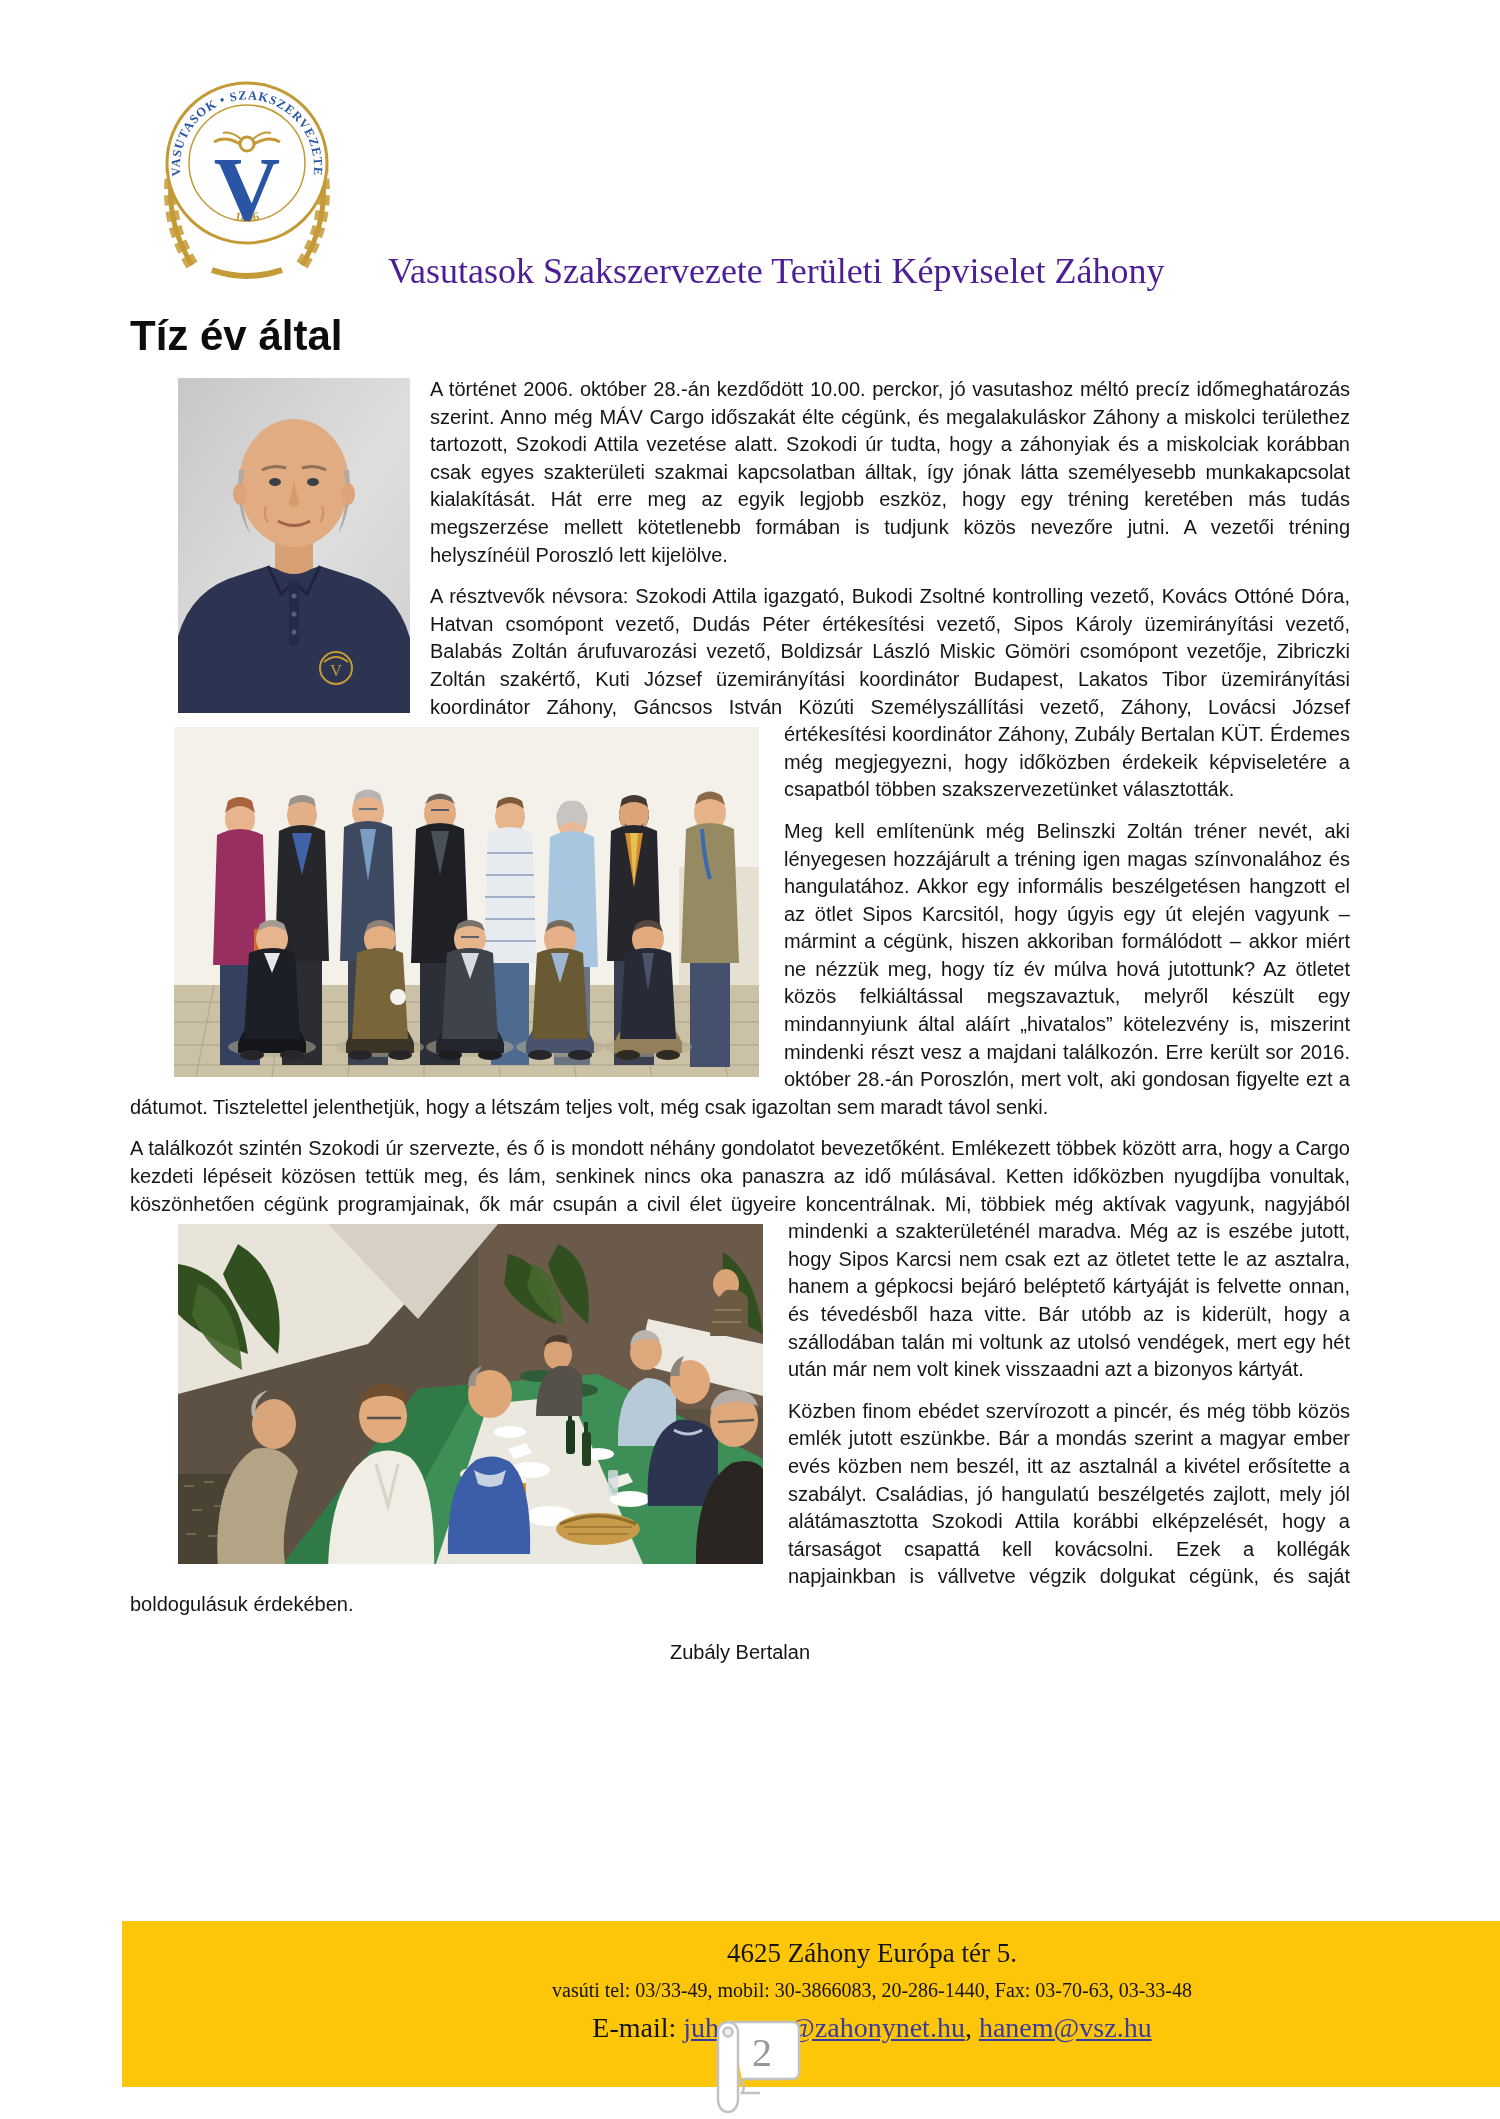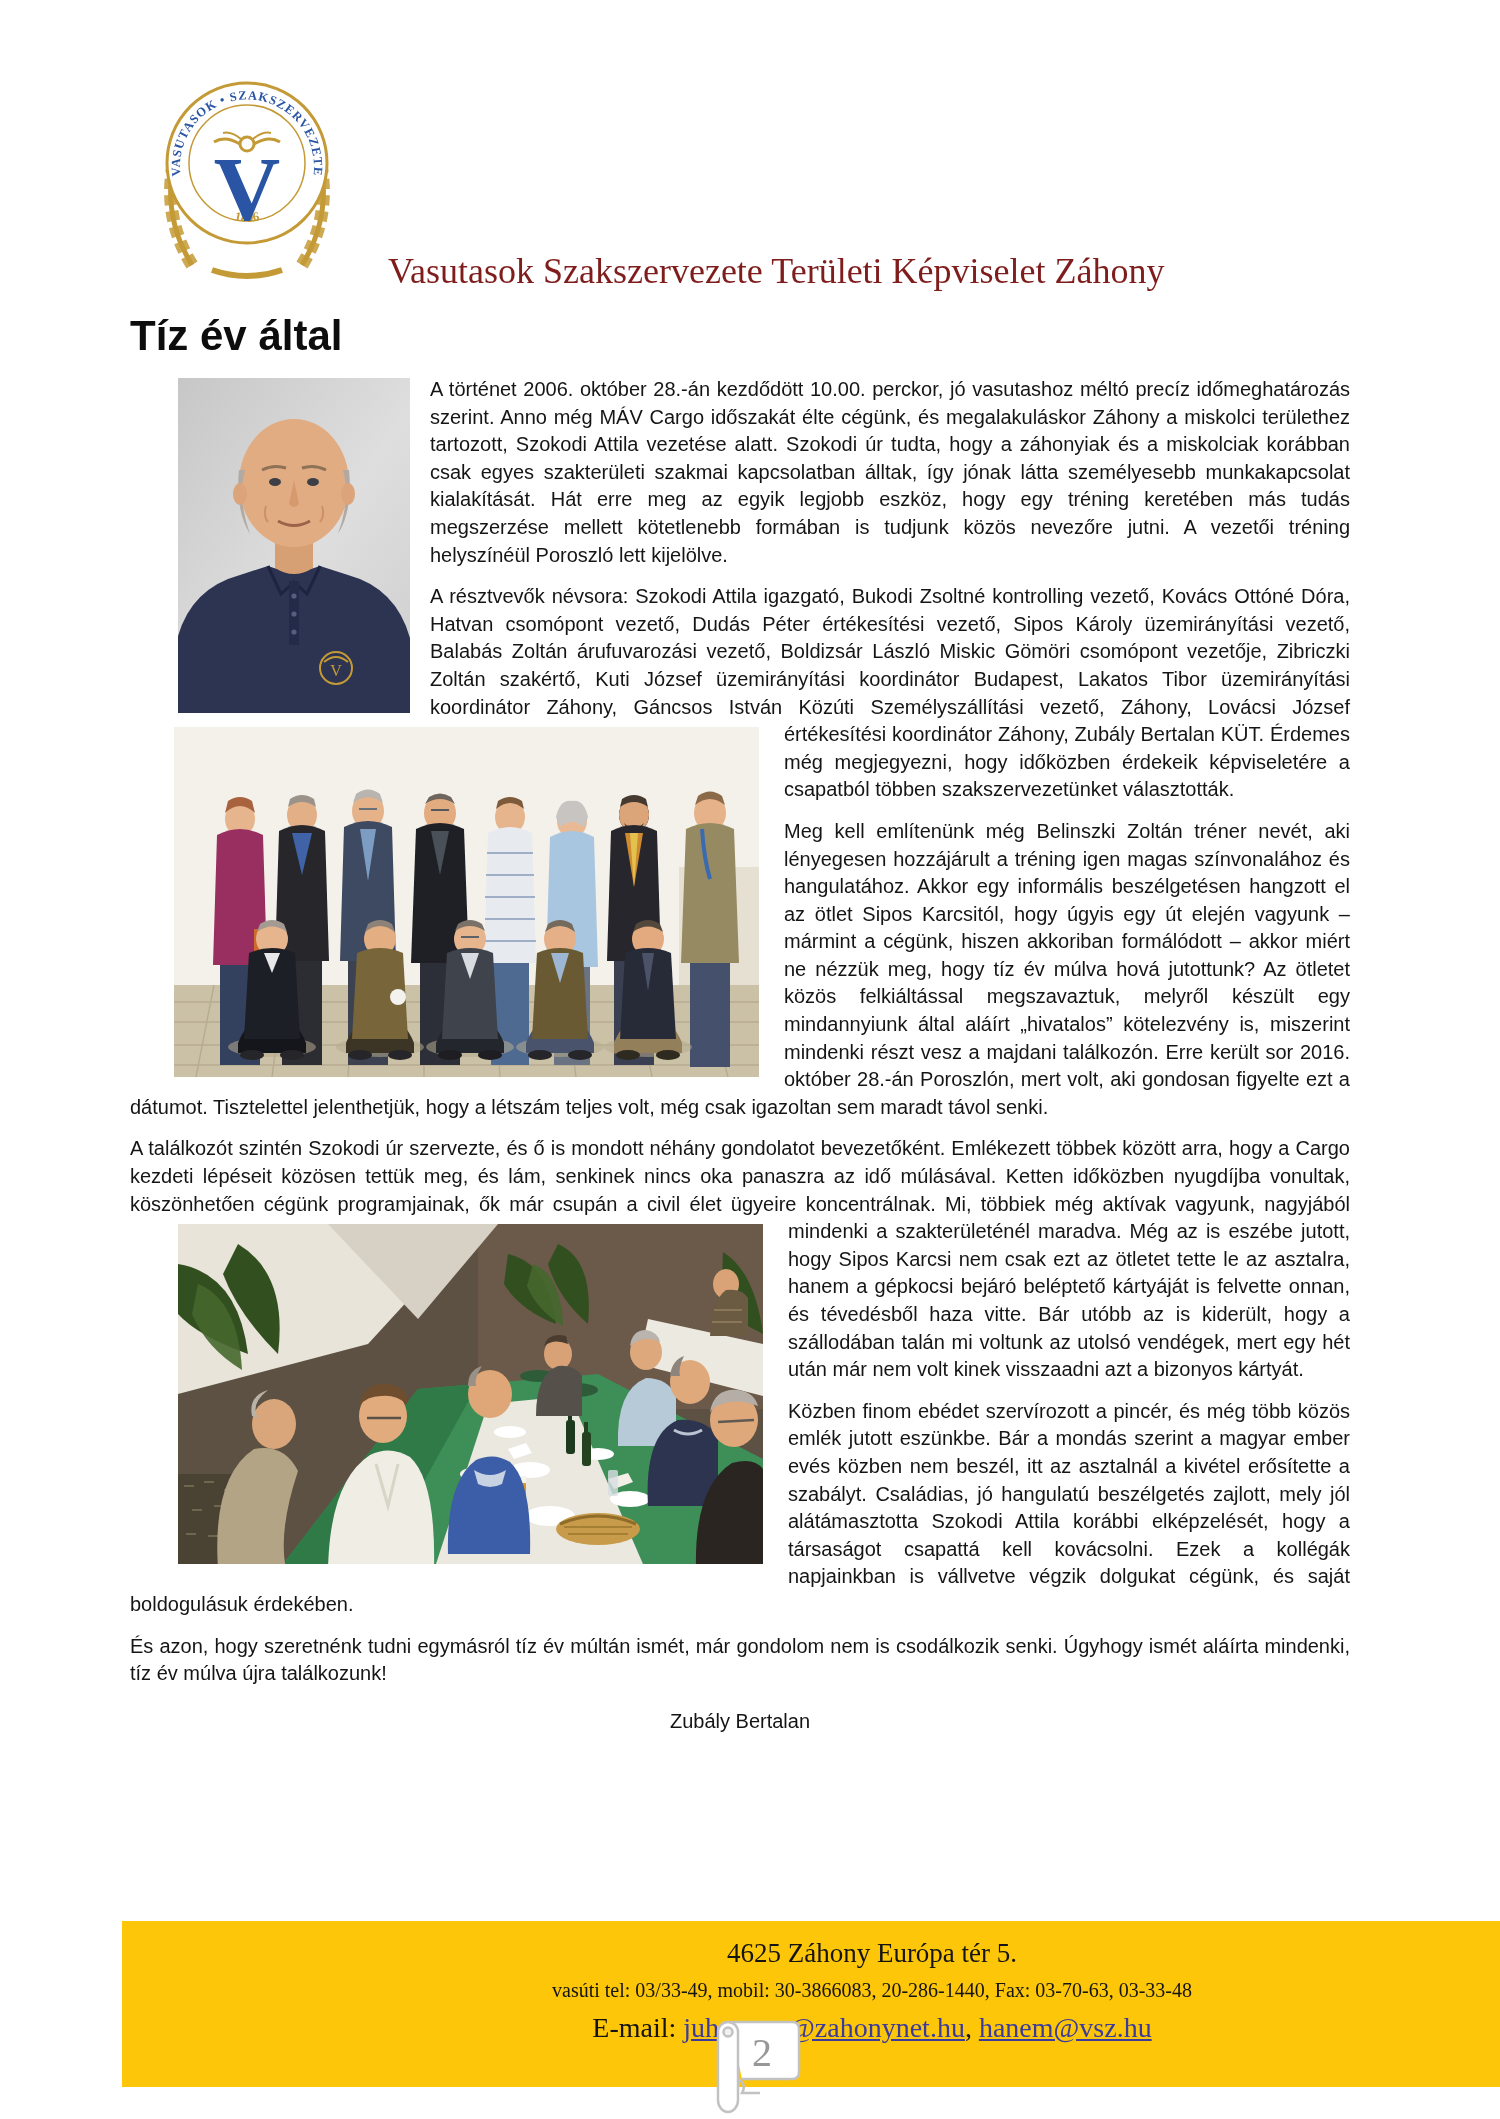--- a/index.html
+++ b/index.html
@@ -1,20 +1,20 @@
 <!DOCTYPE html>
 <html lang="hu"><head>
 <meta charset="utf-8">
 <style>
   html,body{margin:0;padding:0;background:#ffffff;}
   .page{position:relative;width:1500px;height:2119px;background:#fff;overflow:hidden;
         font-family:"Liberation Sans",sans-serif;color:#151515;}
   .logo{position:absolute;left:150px;top:60px;}
   .content{position:absolute;left:130px;top:0;width:1220px;}
-  .org-header{font-family:"Liberation Serif",serif;font-size:36px;color:#7f1d1d;
+  .org-header{font-family:"Liberation Serif",serif;font-size:36px;color:#4c1d95;
               margin:250px 0 0 258px;white-space:nowrap;}
   h1.title{font-size:42px;font-weight:bold;color:#0d0d0d;margin:20px 0 16px 0;
            font-family:"Liberation Sans",sans-serif;}
   article p{font-size:20px;line-height:27.6px;text-align:justify;margin:0 0 14px 0;}
   .ph{float:left;}
   .ph.portrait{margin:2px 20px 8px 48px;}
   .ph.group{margin:6px 25px 10px 44px;}
   .ph.dining{margin:6px 25px 10px 48px;}
   .photo-frame{background:#d8d8d8;display:block;}
   .signature{text-align:center;font-size:20px;margin-top:22px;clear:none;}
@@ -325,21 +325,20 @@
             <path d="M532,188 q4,-24 28,-22 q16,2 20,16 q-20,-8 -36,-2 q-8,2 -12,8 z" fill="#b5aea6"></path>
             <line x1="540" y1="198" x2="576" y2="196" stroke="#5f5a52" stroke-width="2.5"></line>
             <path d="M518,345 q-2,-82 36,-106 q22,-6 31,6 l0,100 z" fill="#2a2520"></path>
           </g>
         </svg>
         <span>szakterületénél maradva. Még az is eszébe jutott, hogy Sipos Karcsi nem csak ezt az ötletet tette le az asztalra, hanem a gépkocsi bejáró beléptető kártyáját is felvette onnan, és tévedésből haza vitte. Bár utóbb az is kiderült, hogy a szállodában talán mi voltunk az utolsó vendégek, mert egy hét után már nem volt kinek visszaadni azt a bizonyos kártyát.</span>
       </p>
 
       <p>Közben finom ebédet szervírozott a pincér, és még több közös emlék jutott eszünkbe. Bár a mondás szerint a magyar ember evés közben nem beszél, itt az asztalnál a kivétel erősítette a szabályt. Családias, jó hangulatú beszélgetés zajlott, mely jól alátámasztotta Szokodi Attila korábbi elképzelését, hogy a társaságot csapattá kell kovácsolni. Ezek a kollégák napjainkban is vállvetve végzik dolgukat cégünk, és saját boldogulásuk érdekében.</p>
 
-      <p>És azon, hogy szeretnénk tudni egymásról tíz év múltán ismét, már gondolom nem is csodálkozik senki. Úgyhogy ismét aláírta mindenki, tíz év múlva újra találkozunk!</p>
 
       <div class="signature">Zubály Bertalan</div>
     </article>
   </div>
 
   <footer class="banner">
     <div class="f-line1">4625 Záhony Európa tér 5.</div>
     <div class="f-line2">vasúti tel: 03/33-49, mobil: 30-3866083, 20-286-1440, Fax: 03-70-63, 03-33-48</div>
     <div class="f-line3">
       <span>E-mail: </span><a href="#">juhasztne@zahonynet.hu</a><span>, </span><a href="#">hanem@vsz.hu</a>

